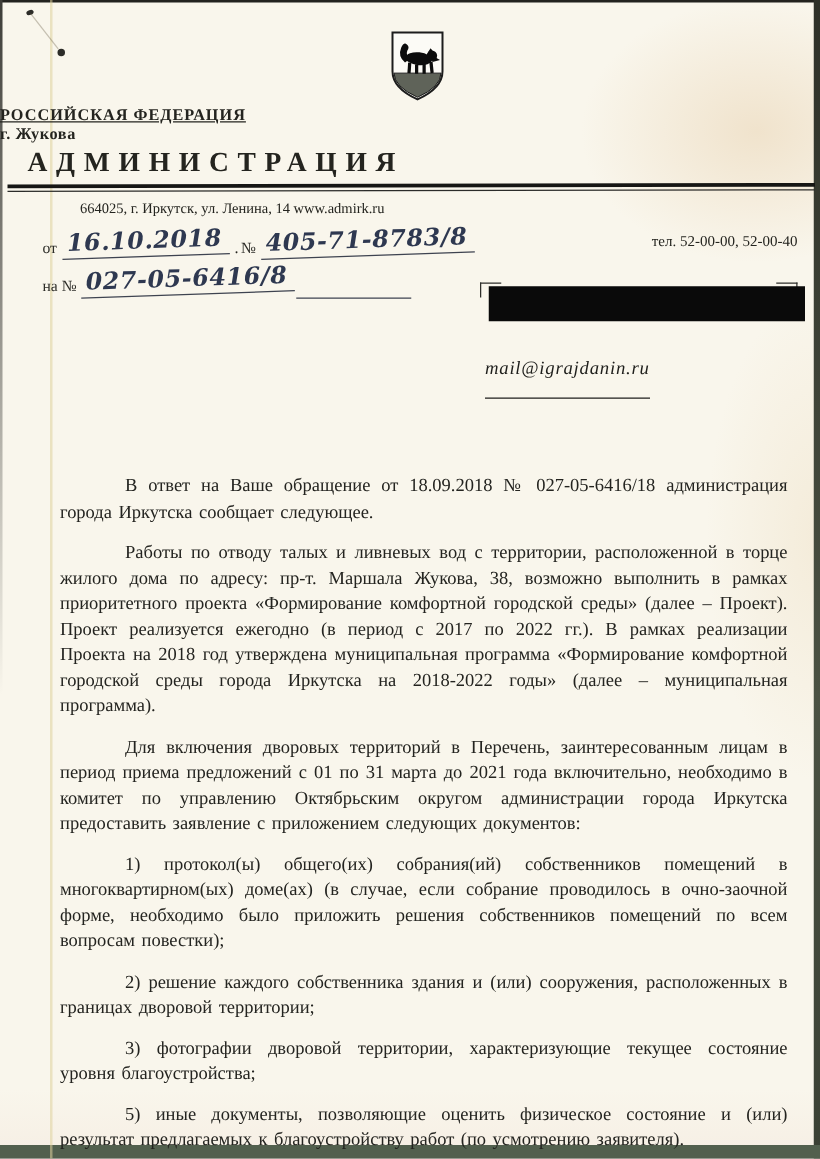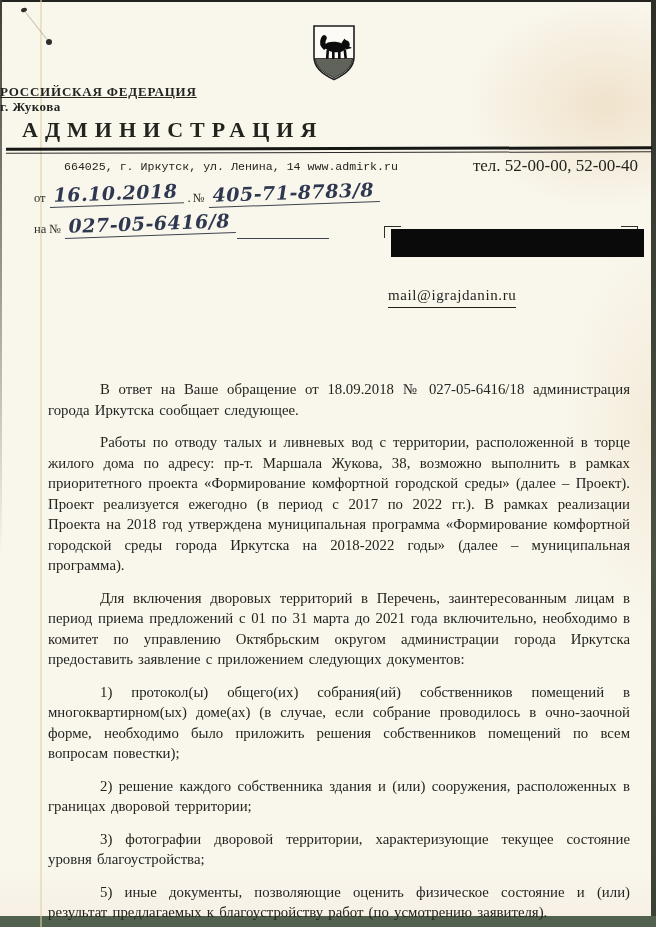--- a/index.html
+++ b/index.html
@@ -21,42 +21,42 @@
   .speck{position:absolute;background:#2c2c28;border-radius:50%;}
   .speck.s1{left:21px;top:8px;width:6px;height:4px;transform:rotate(-20deg);}
   .speck.s2{left:46px;top:39px;width:6px;height:6px;}
   .scratch{position:absolute;left:24px;top:11px;width:1px;height:36px;background:rgba(100,90,65,.35);transform:rotate(-38deg);transform-origin:top left;}
   .crest{position:absolute;left:312px;top:24px;}
   .country{position:absolute;left:0;top:84px;width:100%;font-weight:bold;font-size:13px;letter-spacing:.8px;text-decoration:underline;}
   .city{position:absolute;left:0;top:99px;width:100%;font-weight:bold;font-size:13px;letter-spacing:.5px;}
   .org{position:absolute;left:0;top:117px;width:100%;font-weight:bold;font-size:22px;letter-spacing:7px;text-indent:7px;padding-left:15px;}
   .rule-thick{position:absolute;left:6px;top:147px;width:646px;height:3px;background:#161614;transform:rotate(-.12deg);}
   .rule-thin{position:absolute;left:6px;top:152px;width:646px;height:1.4px;background:#2c2c2a;transform:rotate(-.12deg);}
-  .org-address{position:absolute;left:64px;top:160px;font-size:11.6px;font-family:Liberation Mono, monospace;}
-  .org-phone{position:absolute;right:18px;top:156px;font-size:17px;}
+  .org-address{position:absolute;left:64px;top:160px;font-size:11.6px;}
+  .org-phone{position:absolute;right:18px;top:186px;font-size:12px;}
   
   .ref-row{position:absolute;display:flex;align-items:flex-end;}
   .ref-row.r1{left:34px;top:184px;}
   .ref-row.r2{left:34px;top:215px;}
   .ref-label{font-size:12.5px;padding-bottom:2px;color:#2d2d28;}
   .hand{
     font-family:"DejaVu Serif",serif;font-style:italic;font-weight:bold;
     font-size:19px;color:#2e3850;letter-spacing:.5px;white-space:nowrap;
     transform:rotate(-2deg);transform-origin:left bottom;
   }
   .blank{display:inline-block;border-bottom:1.4px solid #3e4350;padding:0 6px 1px 4px;margin-left:4px;}
   .blank-tail{display:inline-block;width:92px;border-bottom:1.4px solid #3e4350;height:22px;}
   .dot-sep{font-size:13px;margin:0 2px 2px 4px;}
   
   .crop-mark{position:absolute;width:16px;height:11px;}
   .crop-mark.left{left:384px;top:226px;border-top:1.6px solid #2e2e2a;border-left:1.6px solid #2e2e2a;}
   .crop-mark.right{left:621px;top:226px;height:13px;border-top:1.6px solid #2e2e2a;border-right:1.6px solid #2e2e2a;}
   .redaction{position:absolute;left:391px;top:229px;width:253px;height:28px;background:#0a0a0a;}
   .email{position:absolute;left:388px;top:287px;font-size:15px;letter-spacing:.6px;color:#1f1f1c;
-    border-bottom:1.2px solid #1f1f1c;padding-bottom:3px;}
+    border-bottom:1.2px solid #1f1f1c;padding-bottom:14px;font-style:italic;}
   
   .body-text{position:absolute;left:36px;top:367px;width:606px;font-size:14.8px;line-height:20.5px;
     color:#242420;word-spacing:1.5px;}
   .body-text p{margin:12px;text-indent:52px;text-align:justify;}
 </style>
 </head>
 <body>
 
 <div class="page">
 

